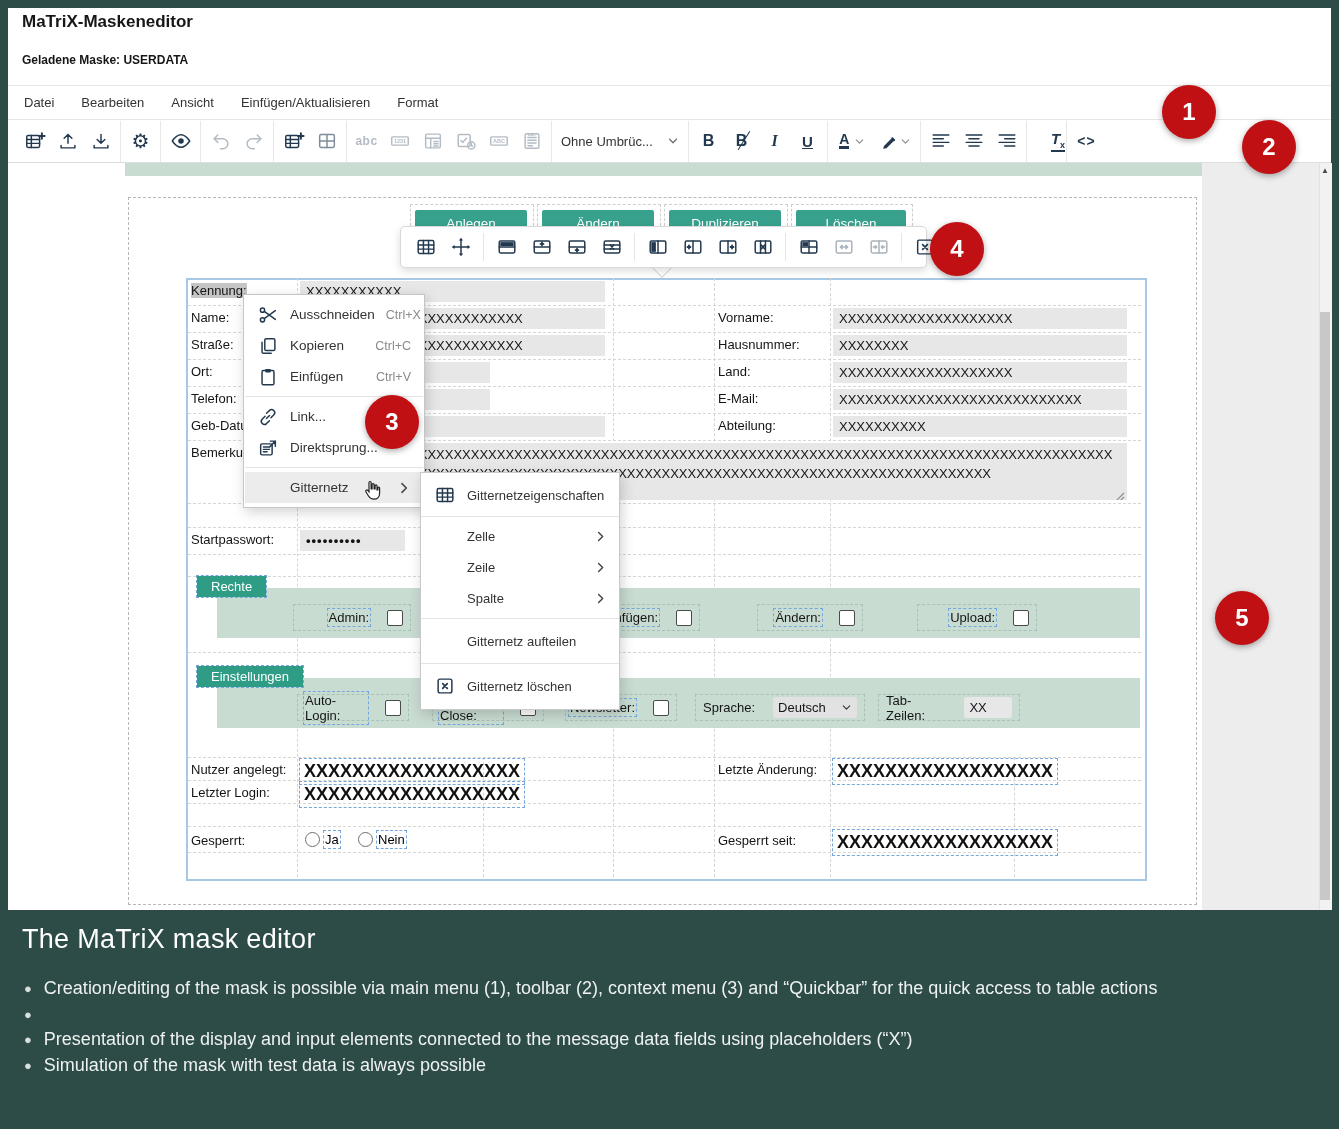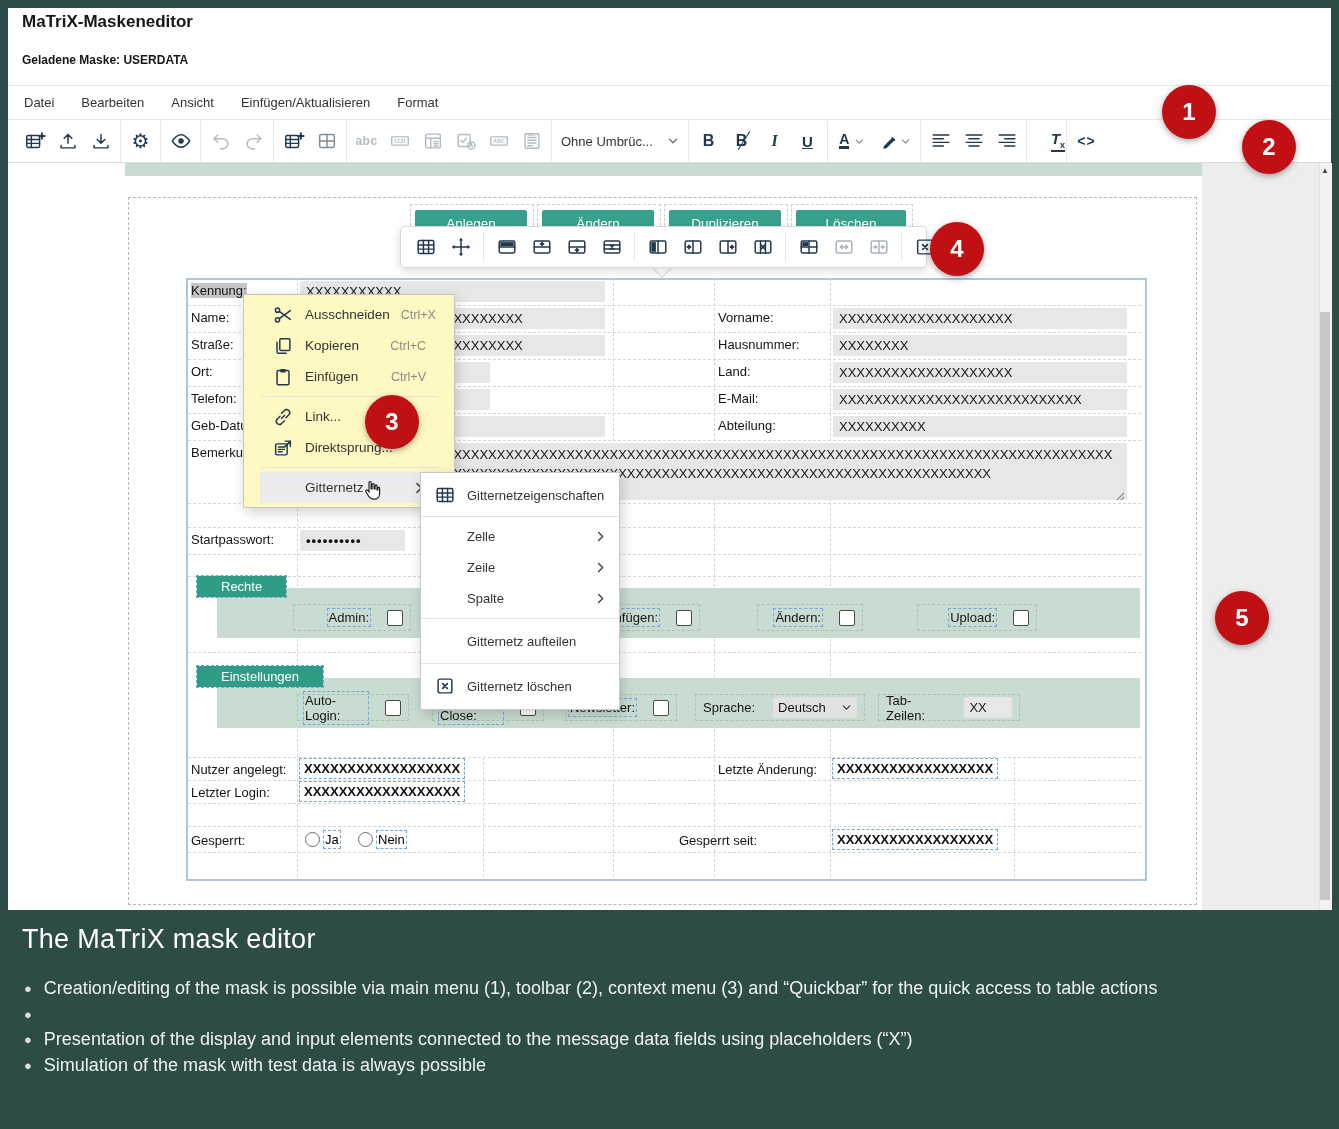--- a/index.html
+++ b/index.html
@@ -39,30 +39,30 @@
   .quickbar{position:absolute;left:400px;top:226px;width:527px;height:42px;background:#fff;border:1px solid #d9d9d9;border-radius:5px;box-shadow:0 3px 9px rgba(0,0,0,.14);display:flex;align-items:center;gap:4px;padding:0 9px;box-sizing:border-box;}
   .qbi{width:31px;height:30px;display:flex;align-items:center;justify-content:center;color:#22384e;flex:0 0 auto;}
   .qbi.dis{color:#a9b2ba;}
   .qbsep{width:1px;height:28px;background:#e5e5e5;margin:0 3px;flex:0 0 auto;}
   .qbcaret{position:absolute;left:655px;top:261px;width:13px;height:13px;background:#fff;border-right:1px solid #d9d9d9;border-bottom:1px solid #d9d9d9;transform:rotate(45deg);}
   .gridtable{position:absolute;left:186px;top:278px;width:957px;height:599px;border:2px solid #a6c8e4;}
   .hdash{position:absolute;height:0;border-top:1px dashed #d6d6d6;}
   .vdash{position:absolute;width:0;border-left:1px dashed #d6d6d6;}
   .flabel{position:absolute;font-size:13px;color:#141414;white-space:nowrap;}
   .field{position:absolute;background:#e7e7e7;font-size:13px;color:#141414;display:flex;align-items:center;padding:0 6px;white-space:nowrap;overflow:hidden;box-sizing:border-box;}
-  .glabel{position:absolute;background:#2f9c86;color:#fff;font-size:13px;display:flex;align-items:center;padding:0 24px;height:21px;outline:1px dashed #74a7dc;}
+  .glabel{position:absolute;background:#2f9c86;color:#fff;font-size:13px;display:flex;align-items:center;padding:0 14px;height:21px;outline:1px dashed #74a7dc;}
   .band{position:absolute;left:217px;width:923px;height:50px;background:#c9dcd2;}
   .bandcell{position:absolute;border:1px dashed #a9c2b7;display:flex;align-items:center;justify-content:flex-end;gap:18px;padding:0 7px;font-size:13px;color:#141414;box-sizing:border-box;}
   .bsel{outline:1px dashed #74a7dc;outline-offset:1px;}
   .checkbox{width:14px;height:14px;background:#fff;border:1.5px solid #4a4a4a;border-radius:2px;flex:0 0 auto;}
   .radio{width:13px;height:13px;background:#fff;border:1.4px solid #6f6f6f;border-radius:50%;flex:0 0 auto;}
-  .metaval{position:absolute;font-size:13px;font-weight:700;color:#111;outline:1px dashed #74a7dc;padding:2px 4px;white-space:nowrap;}
+  .metaval{position:absolute;font-size:18px;font-weight:700;color:#111;outline:1px dashed #74a7dc;padding:2px 4px;white-space:nowrap;}
   .selbox{display:flex;align-items:center;justify-content:space-between;background:#e2e2e2;height:21px;padding:0 5px;border-radius:2px;font-size:13px;color:#141414;}
   
-  .cmenu{position:absolute;left:243px;top:294px;width:178px;background:#fef9c3;border:1px solid #c6c6c6;box-shadow:2px 4px 12px rgba(0,0,0,.18);padding:4px 16px;z-index:30;}
+  .cmenu{position:absolute;left:243px;top:294px;width:178px;background:#ffffff;border:1px solid #c6c6c6;box-shadow:2px 4px 12px rgba(0,0,0,.18);padding:4px 1px;z-index:30;}
   .cmi{display:flex;align-items:center;height:31px;padding:0 12px 0 12px;gap:11px;font-size:13.5px;color:#333;}
   .cmi .mic{width:22px;height:22px;display:flex;align-items:center;justify-content:center;color:#22384e;flex:0 0 auto;}
   .cmi .sc{margin-left:auto;color:#8a8a8a;font-size:12.5px;}
   .cmi .chev{margin-left:auto;color:#444;}
   .cmsep{height:0;border-top:1px solid #e4e4e4;margin:4px 0;}
   .cmi.hl{background:#ececec;}
   .submenu{position:absolute;left:420px;top:472px;width:198px;background:#fff;border:1px solid #c9c9c9;box-shadow:2px 4px 12px rgba(0,0,0,.18);padding:5px 0;z-index:31;}
   .smi{display:flex;align-items:center;height:31px;padding:0 12px;gap:10px;font-size:13px;color:#333;}
   .smi .mic{width:24px;height:24px;display:flex;align-items:center;justify-content:center;color:#22384e;flex:0 0 auto;}
   .smi .chev{margin-left:auto;color:#444;}
@@ -506,21 +506,21 @@
 
   <div class="flabel" style="left:191px;top:833px">Gesperrt:</div>
   <div class="abs" style="left:305px;top:832px;display:flex;align-items:center;gap:5px">
     <span class="radio"></span>
     <span class="bsel" style="font-size:13px">Ja</span>
   </div>
   <div class="abs" style="left:358px;top:832px;display:flex;align-items:center;gap:5px">
     <span class="radio"></span>
     <span class="bsel" style="font-size:13px">Nein</span>
   </div>
-  <div class="flabel" style="left:679px;top:833px">Gesperrt seit:</div>
+  <div class="flabel" style="left:718px;top:833px">Gesperrt seit:</div>
   <div class="metaval" style="left:833px;top:830px">XXXXXXXXXXXXXXXXXX</div>
 
   <div class="cmenu">
     <div class="cmi">
       <span class="mic">
           <svg viewBox="0 0 24 24" width="22" height="22" fill="none" stroke="currentColor" stroke-width="1.6" stroke-linecap="round" stroke-linejoin="round">
             <circle cx="6" cy="6.7" r="2.3"></circle>
             <circle cx="6" cy="17.3" r="2.3"></circle>
             <path d="M7.9 8.1L20 16.8M7.9 15.9L20 7.2"></path>
           </svg>

